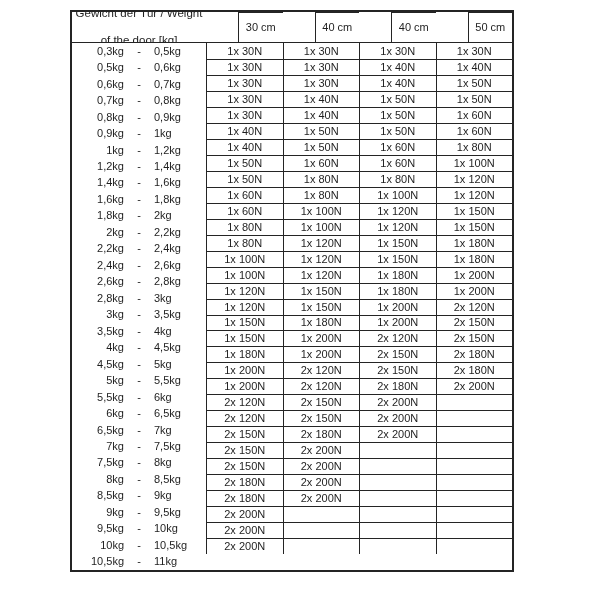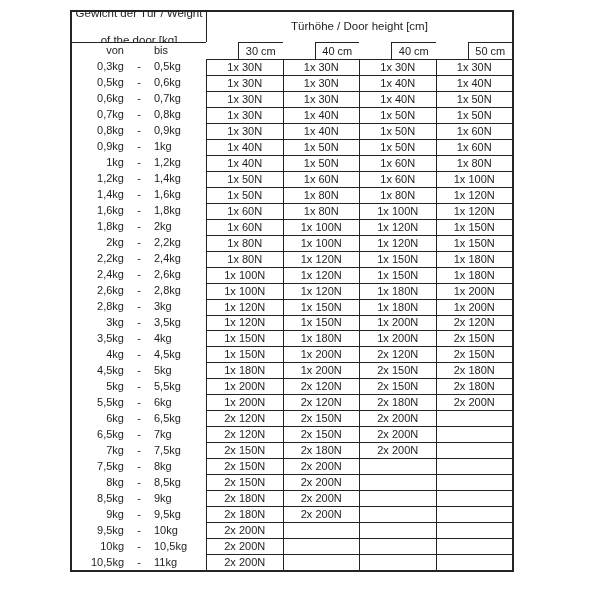--- a/index.html
+++ b/index.html
@@ -74,28 +74,22 @@
 <body>
 
 <div class="canvas">
   <div class="tbl" id="tbl">
 
     <div class="cell weight-header">
       <div>Gewicht der Tür / Weight</div>
       <div>of the door [kg]</div>
     </div>
 
-    <div class="cell height-header">Türhöhe / Door height [cm]</div>
 
     <div class="cell weight-body" id="weight-body">
-      <div class="wline vonbis">
-        <span class="von">von</span>
-        <span class="dash"></span>
-        <span class="bis">bis</span>
-      </div>
 
     <div class="wline">
           <span class="von">0,3kg</span>
           <span class="dash">-</span>
           <span class="bis">0,5kg</span>
         </div>
         <div class="wline">
           <span class="von">0,5kg</span>
           <span class="dash">-</span>
           <span class="bis">0,6kg</span>

